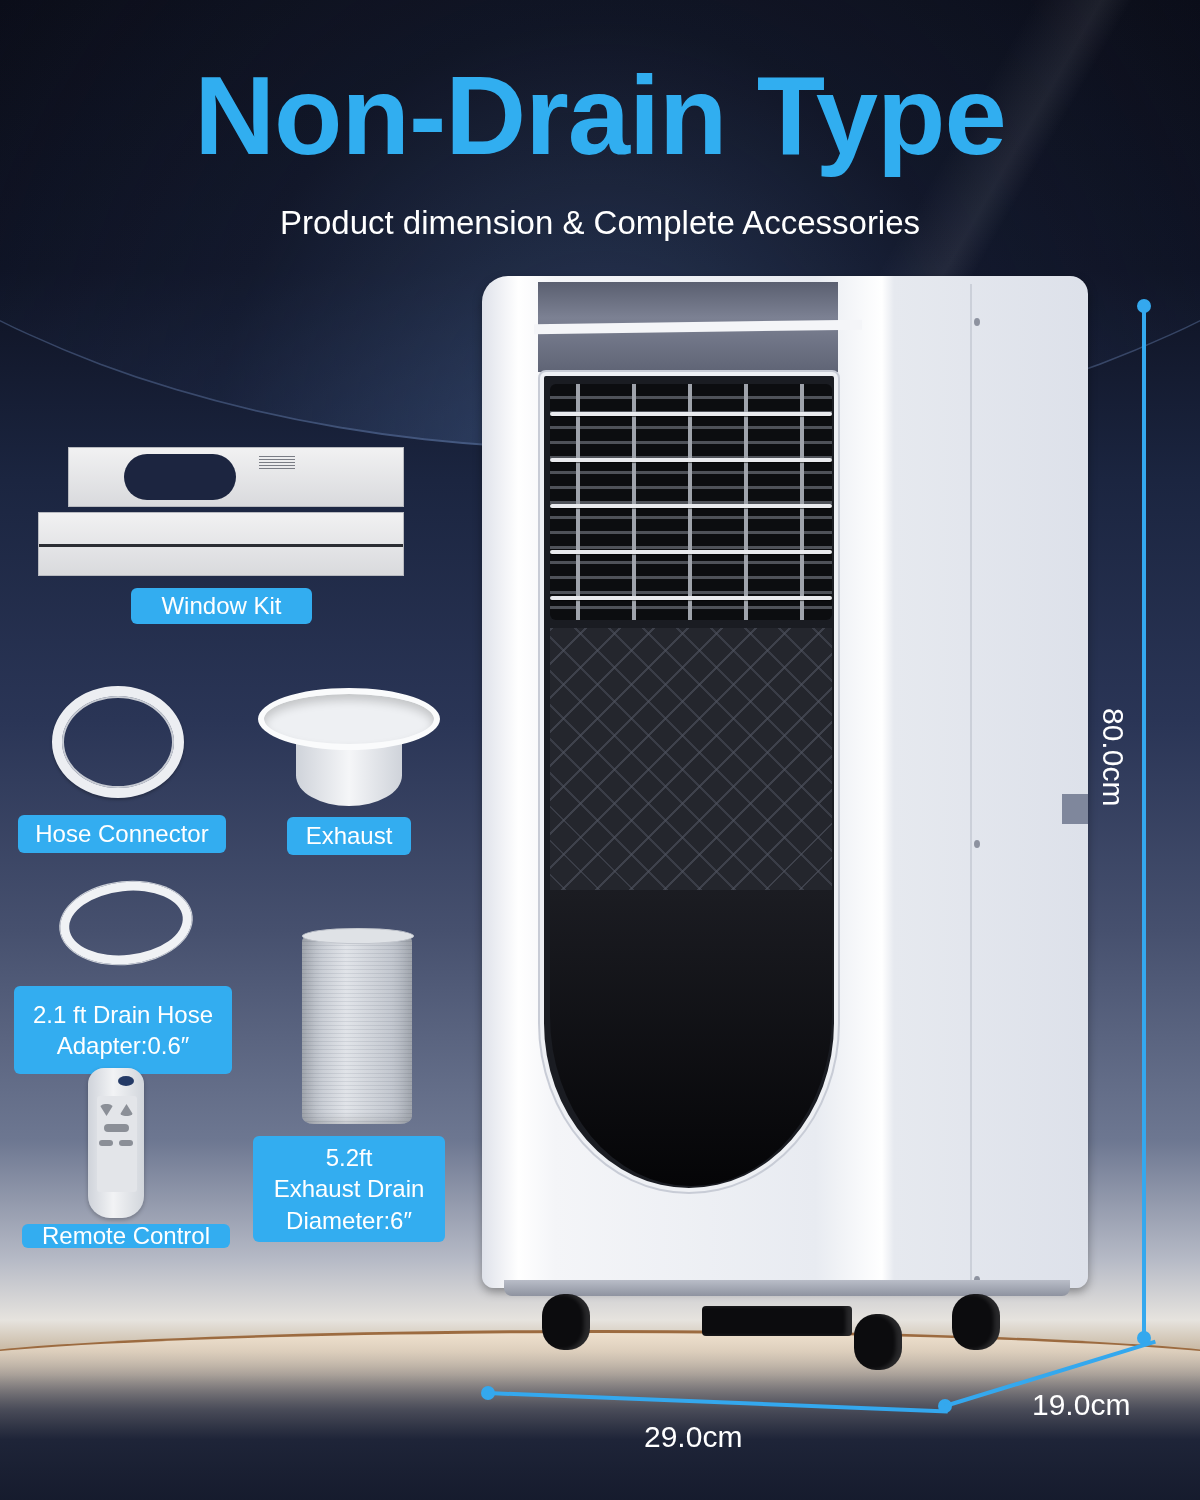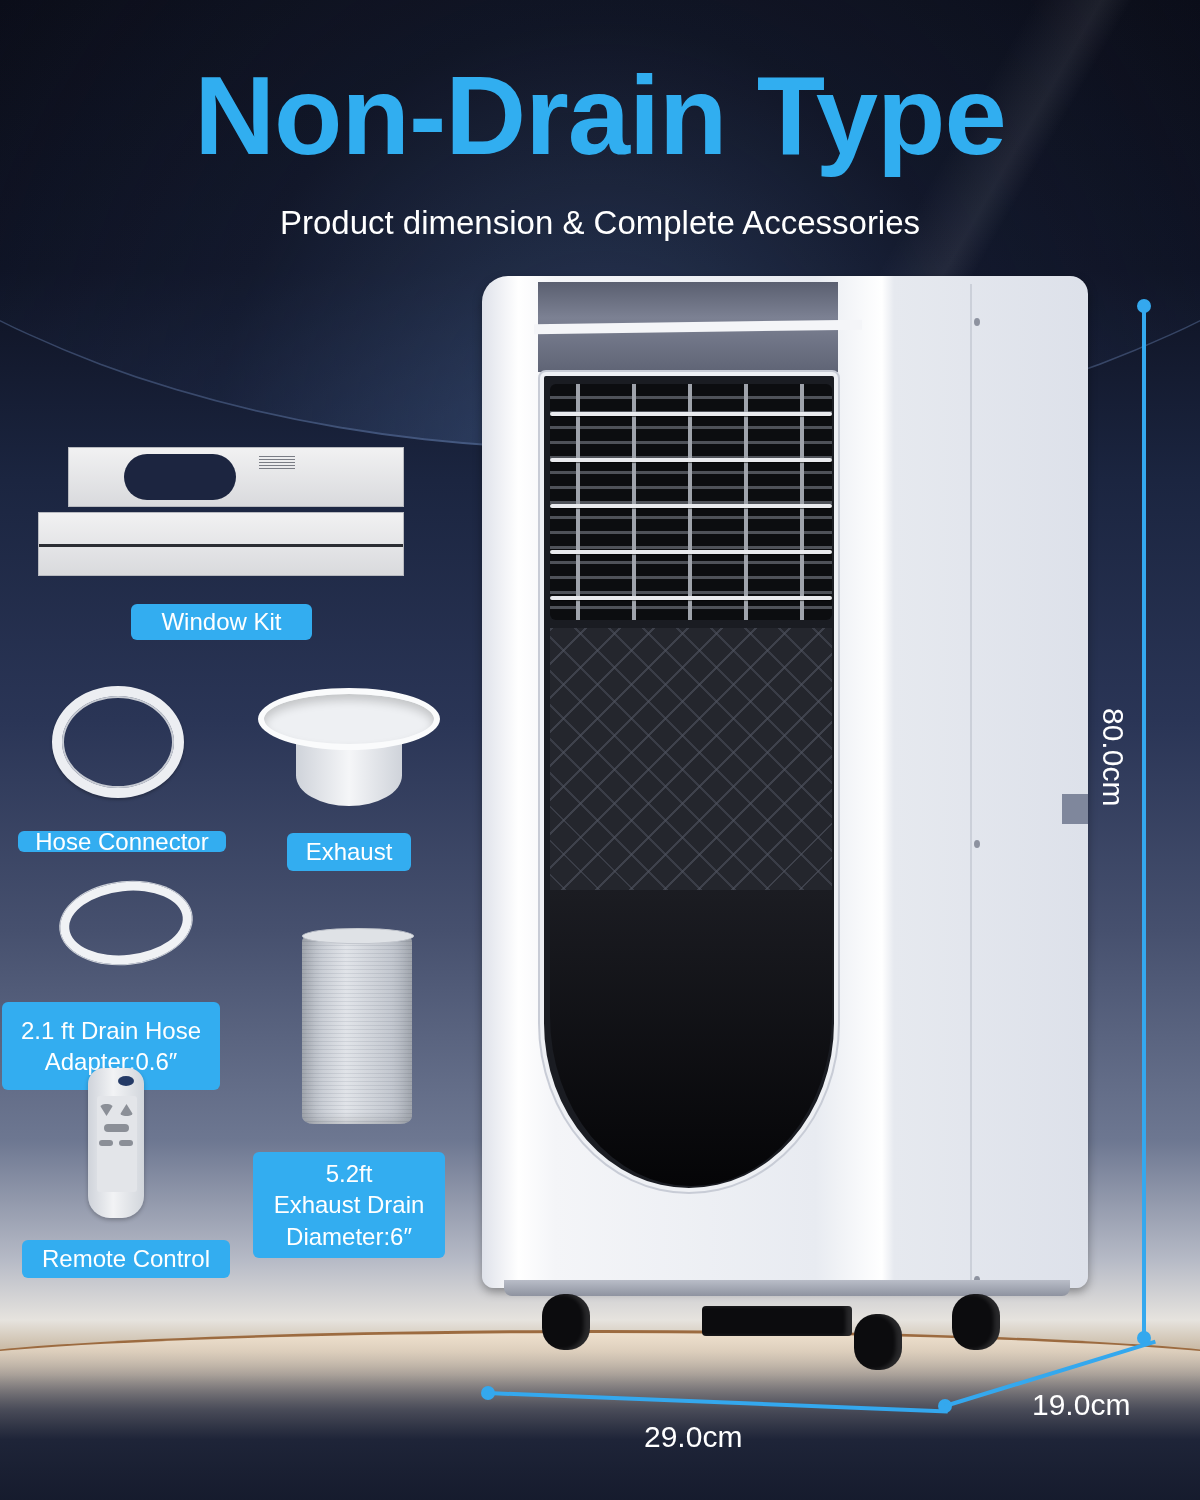--- a/index.html
+++ b/index.html
@@ -31,21 +31,21 @@
   }
   .subtitle {
     position: absolute; left: 0; top: 206px; width: 1200px; text-align: center;
     font-size: 33px; color: #ffffff; line-height: 1;
   }
 
   
   .badge {
     position: absolute; background: #33adf0; color: #ffffff; border-radius: 6px;
     font-size: 24px; line-height: 1.3; text-align: center;
-    display: flex; flex-direction: column; justify-content: center; align-items: center; margin-top: 16px;
+    display: flex; flex-direction: column; justify-content: center; align-items: center;
   }
 
   
   .panel {
     position: absolute; background: linear-gradient(180deg, #f1f1f2 0%, #d9dadd 100%);
     border: 1px solid #b8bac0;
   }
   .panel .slot {
     position: absolute; left: 55px; top: 6px; width: 112px; height: 46px; border-radius: 23px;
     background: #1c2540;
@@ -174,36 +174,36 @@
   <div class="panel" style="left:38px; top:512px; width:366px; height:64px;">
     <div class="panel2-split"></div>
   </div>
   <div class="badge" style="left:131px; top:588px; width:181px; height:36px;">
     <span>Window Kit</span>
   </div>
 </div>
 
 <div>
   <div class="ring" style="left:52px; top:686px; width:132px; height:112px;"></div>
-  <div class="badge" style="left:18px; top:815px; width:208px; height:21px;">
+  <div class="badge" style="left:18px; top:815px; width:208px; height:38px;">
     <span>Hose Connector</span>
   </div>
 </div>
 
 <div>
   <div class="adapter-bottom" style="left:296px; top:730px; width:106px; height:76px;"></div>
   <div class="adapter-top" style="left:258px; top:688px; width:182px; height:62px;"></div>
   <div class="badge" style="left:287px; top:817px; width:124px; height:38px;">
     <span>Exhaust</span>
   </div>
 </div>
 
 <div>
   <div class="drain-hose" style="left:60px; top:882px; width:132px; height:82px; transform: rotate(-6deg);"></div>
-  <div class="badge" style="left:2px; top:986px; width:218px; height:88px;">
+  <div class="badge" style="left:14px; top:986px; width:218px; height:88px;">
     <span>2.1 ft Drain Hose</span>
     <span>Adapter:0.6″</span>
   </div>
 </div>
 
 <div>
   <div class="exhaust-hose" style="left:302px; top:934px; width:110px; height:190px;"></div>
   <div class="badge" style="left:253px; top:1136px; width:192px; height:106px;justify-content:center;">
     <span>5.2ft</span>
     <span>Exhaust Drain</span>
@@ -214,21 +214,21 @@
 <div>
   <div class="remote" style="left:88px; top:1068px; width:56px; height:150px;">
     <div class="panel-bg"></div>
     <div class="btn power" style="left:30px; top:8px; width:16px; height:10px;"></div>
     <div class="btn" style="left:11px; top:36px; width:15px; height:12px; clip-path: polygon(0 0,100% 0,50% 100%);"></div>
     <div class="btn" style="left:31px; top:36px; width:15px; height:12px; clip-path: polygon(50% 0,100% 100%,0 100%);"></div>
     <div class="btn" style="left:16px; top:56px; width:25px; height:8px;"></div>
     <div class="btn" style="left:11px; top:72px; width:14px; height:6px;"></div>
     <div class="btn" style="left:31px; top:72px; width:14px; height:6px;"></div>
   </div>
-  <div class="badge" style="left:22px; top:1224px; width:208px; height:38px;">
+  <div class="badge" style="left:22px; top:1224px; width:208px; height:24px;">
     <span>Remote Control</span>
   </div>
 </div>
 
 <div class="ac">
   <div class="ac-body"></div>
   <div class="ac-side-seam"></div>
   <div class="ac-notch"></div>
   <div class="screw" style="left:492px; top:42px;"></div>
   <div class="screw" style="left:492px; top:564px;"></div>

